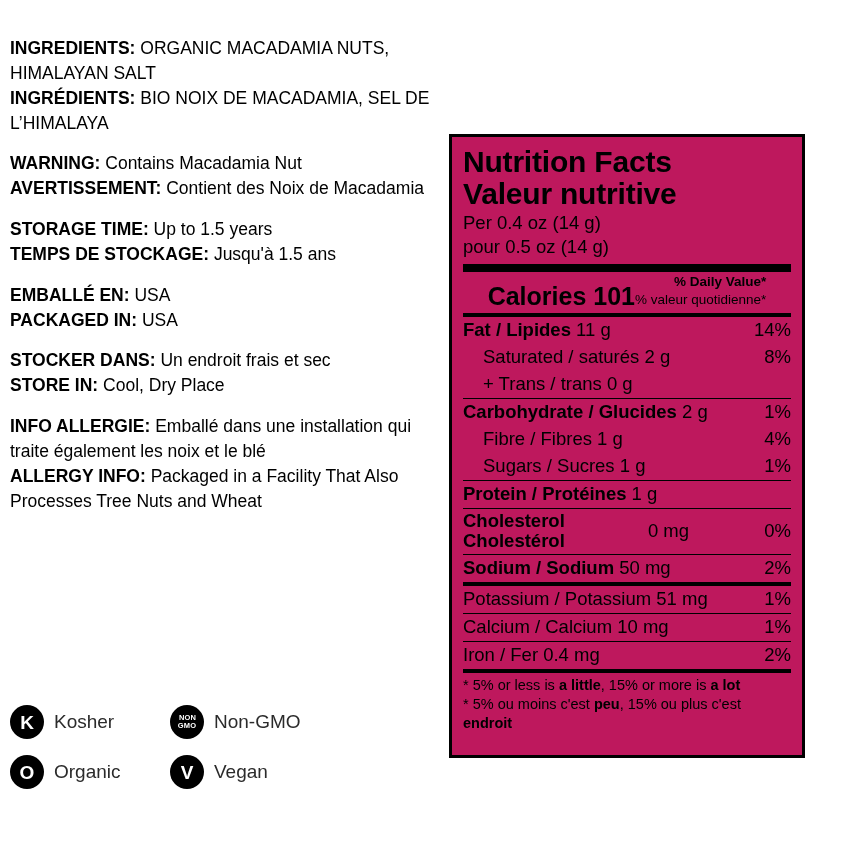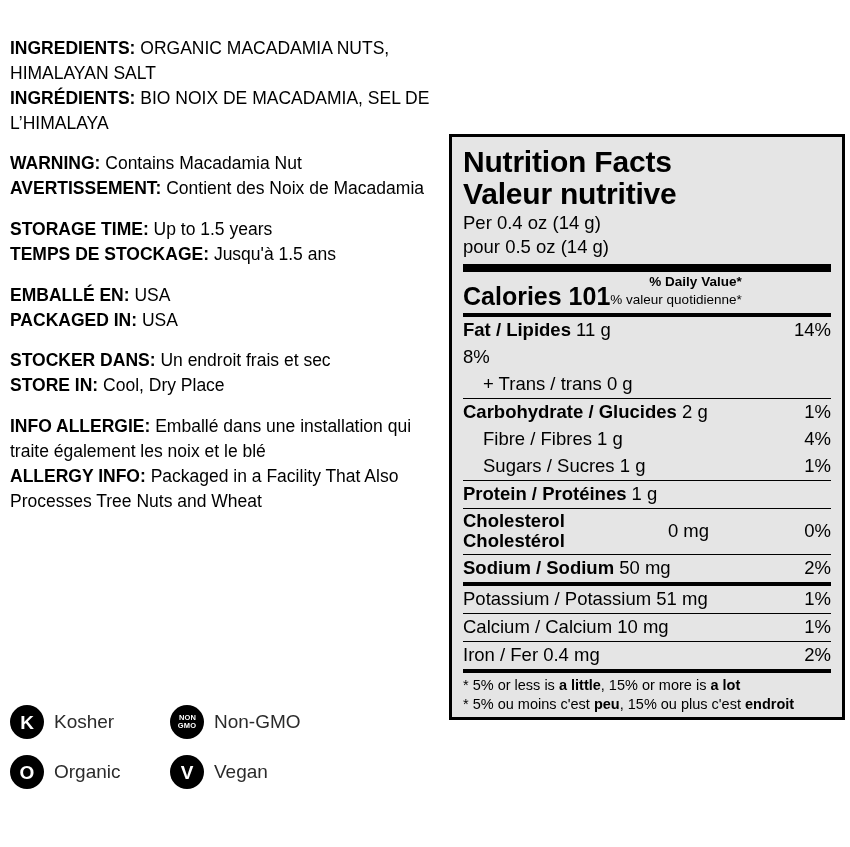--- a/index.html
+++ b/index.html
@@ -76,44 +76,44 @@
   .badge-text {
     font-size: 19px;
     color: #2b2b2b;
   }
 
   
   .nutrition {
     position: absolute;
     left: 449px;
     top: 134px;
-    width: 396px;
+    width: 356px;
     border: 3px solid #000;
-    background: #e5e5e5;
-    padding: 9px 11px 3px 11px;
+    background: #be185d;
+    padding: 9px 11px 22px 11px;
   }
   .nf-title {
     font-size: 30px;
     font-weight: bold;
     line-height: 1.06;
     letter-spacing: -0.2px;
   }
   .nf-serving {
     font-size: 18.5px;
     line-height: 1.2;
     margin-top: 2px;
   }
   .rule-thick { border-top: 8px solid #000; margin-top: 6px; }
   .rule-med   { border-top: 4px solid #000; }
   .rule-thin  { border-top: 1px solid #000; }
 
   .cal-row {
     display: flex;
     align-items: flex-end;
-    justify-content: flex-start;
+    justify-content: center;
     padding: 1px 0 2px 0;
   }
   .cal-label { font-size: 25px; font-weight: bold; }
   .dv-head {
     text-align: right;
     font-size: 13.5px;
     line-height: 1.35;
     font-weight: bold;
     padding-bottom: 2px;
   }
@@ -235,20 +235,21 @@
       </div>
     </div>
 
     <div class="rule-med"></div>
 
     <div class="nf-row">
       <div class="name"><span class="b">Fat / Lipides</span><span> 11 g</span></div>
       <div class="pct">14%</div>
     </div>
     <div class="nf-row">
+      <div class="name indent">Saturated / saturés 2 g</div>
       <div class="pct">8%</div>
     </div>
     <div class="nf-row">
       <div class="name indent">+ Trans / trans 0 g</div>
       <div class="pct"></div>
     </div>
 
     <div class="rule-thin"></div>
 
     <div class="nf-row">

